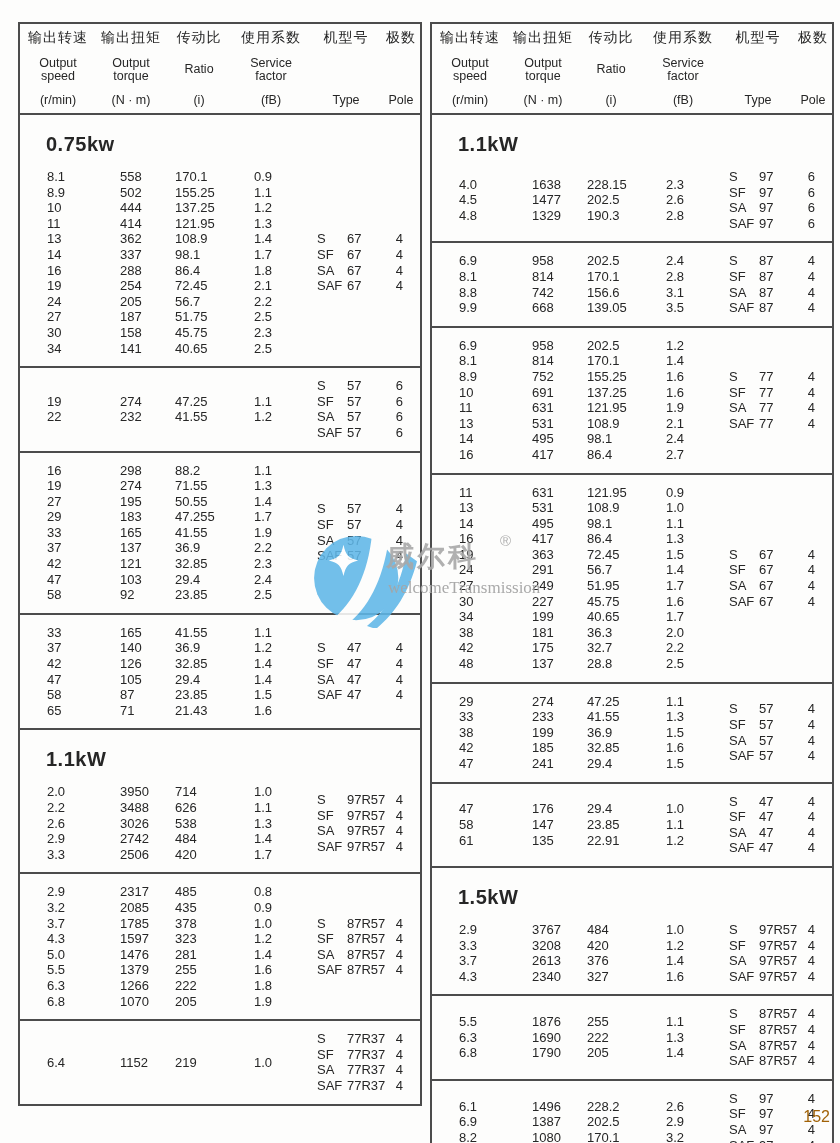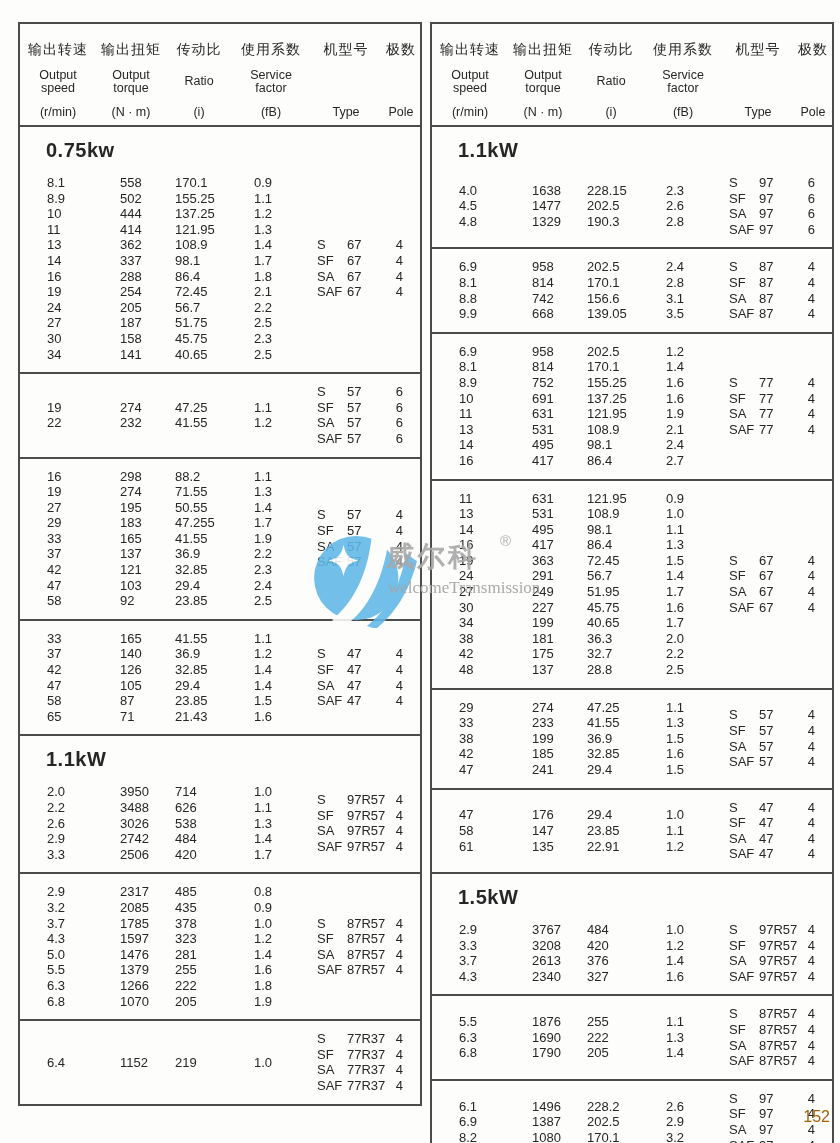--- a/index.html
+++ b/index.html
@@ -5,27 +5,27 @@
   html,body{margin:0;padding:0;}
   body{
     width:840px;height:1143px;position:relative;background:#fdfdfc;
     font-family:"Liberation Sans",sans-serif;color:#262626;overflow:hidden;
   }
   .gtable{position:absolute;top:22px;width:400px;border:2px solid #4c4c4c;background:transparent;}
   #table-left{left:18px;}
   #table-right{left:430px;}
   .thead{
     display:grid;grid-template-columns:76px 70px 66px 78px 72px 38px;
-    border-bottom:2px solid #4c4c4c;height:78px;padding:17px 0 6px 0;
+    border-bottom:2px solid #4c4c4c;height:78px;padding:5px 0 6px 0;
   }
   .th{display:flex;flex-direction:column;justify-content:space-between;align-items:center;text-align:center;}
   .th-cn{font-size:14px;letter-spacing:1px;white-space:nowrap;}
   .th-en{font-size:12.5px;line-height:13.5px;white-space:pre-line;}
   .th-unit{font-size:12.5px;white-space:nowrap;text-align:center;}
-  .section-title{font-size:20px;font-weight:bold;padding:12px 0 3px 26px;letter-spacing:0.5px;}
+  .section-title{font-size:20px;font-weight:bold;padding:18px 0 3px 26px;letter-spacing:0.5px;}
   .section + .section > .section-title{border-top:2px solid #4c4c4c;}
   .block{display:flex;align-items:center;padding:10px 0;}
   .block + .block{border-top:2px solid #4c4c4c;}
   .bdata{width:292px;}
   .brow{display:grid;grid-template-columns:95px 55px 80px 62px;line-height:15.6px;font-size:13px;}
   .c-speed{padding-left:27px;}
   .c-torque{padding-left:5px;}
   .c-ratio{padding-left:5px;}
   .c-fb{padding-left:4px;}
   .btypes{flex:1;font-size:13px;}

